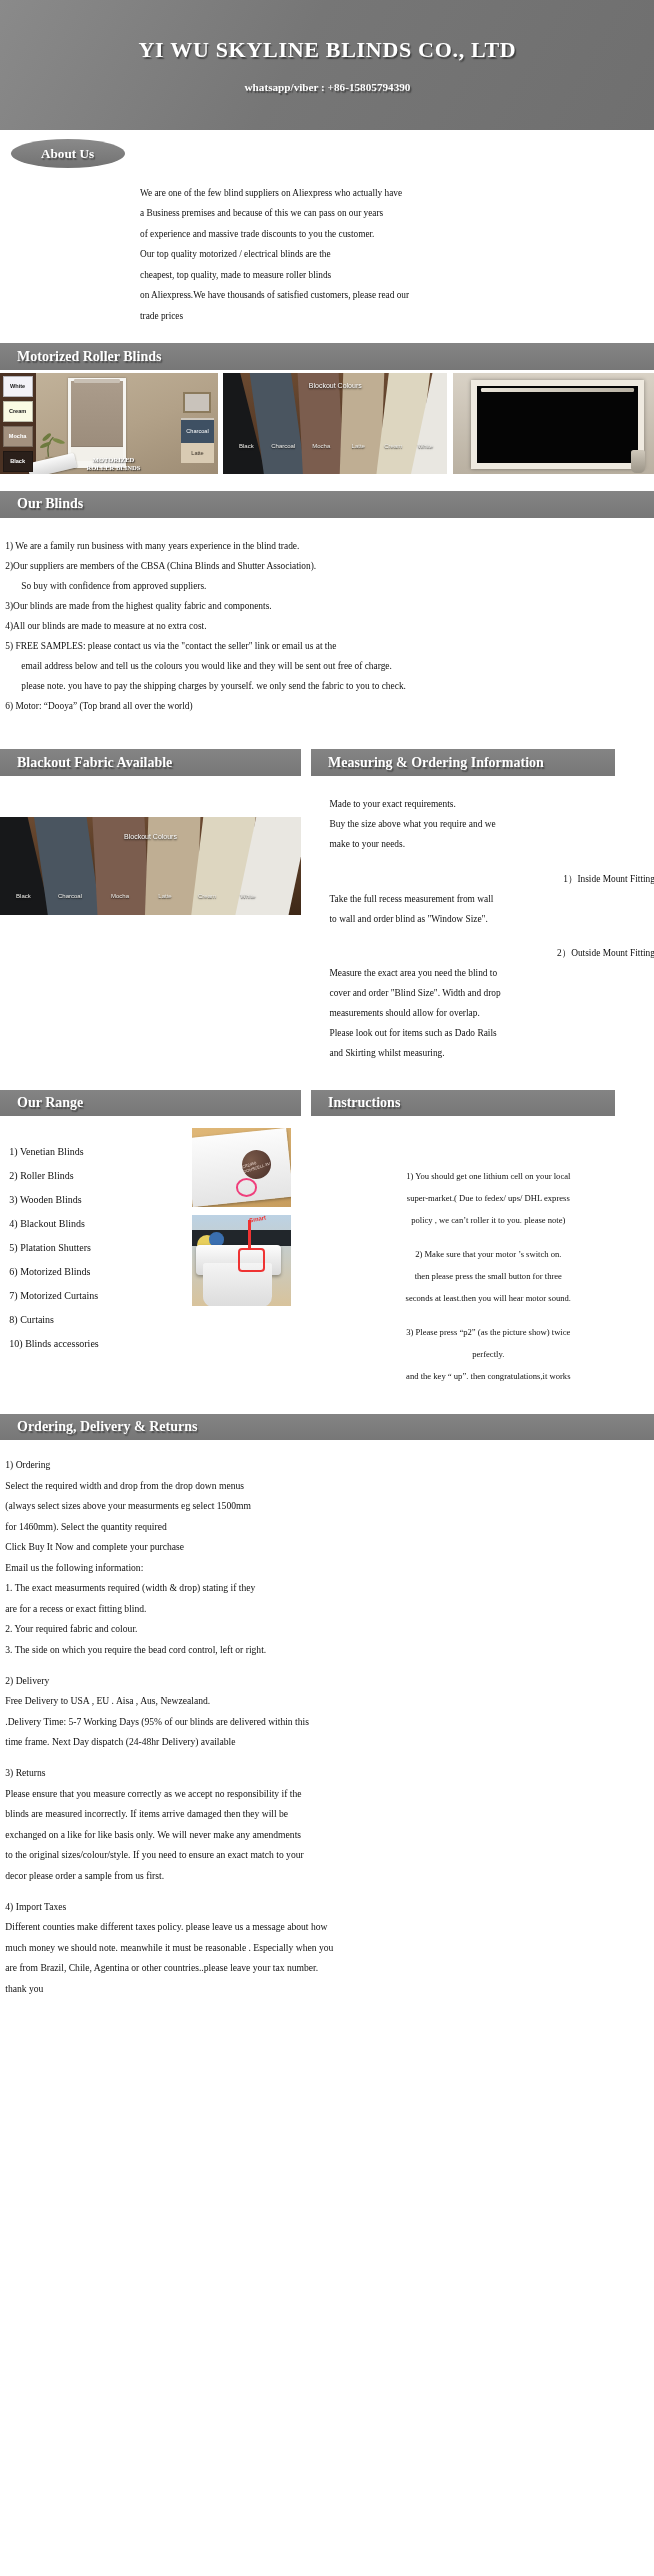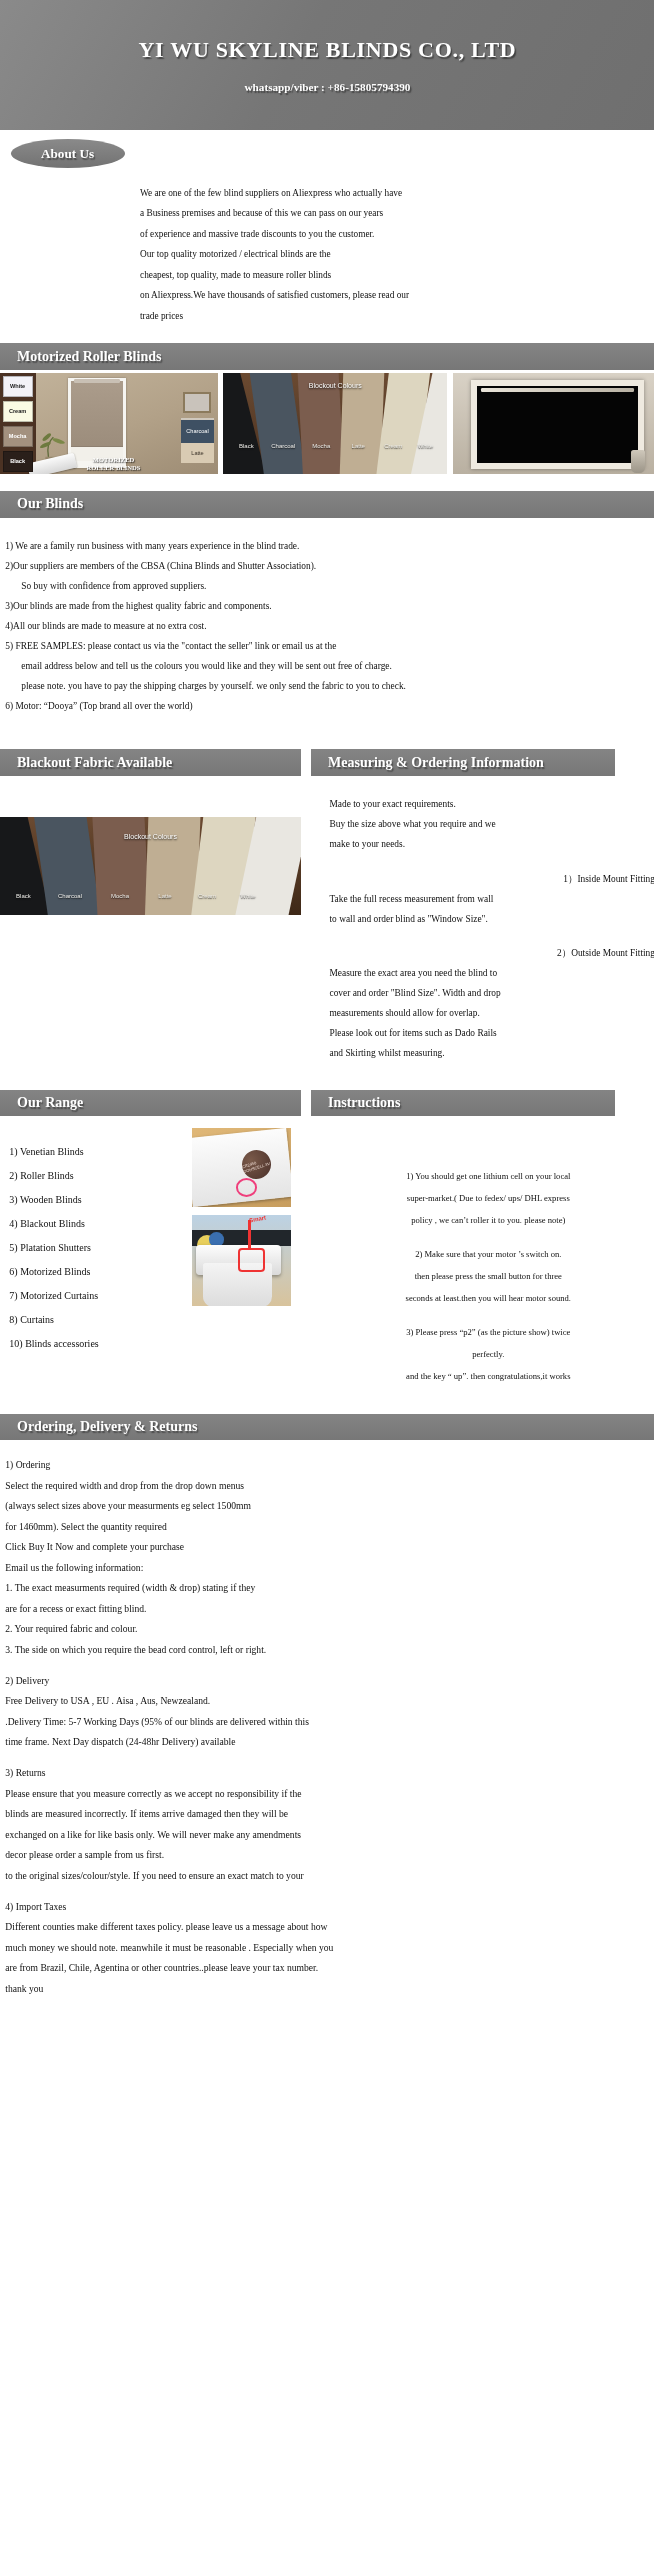--- a/index.html
+++ b/index.html
@@ -565,22 +565,22 @@
     <p>Free Delivery to  USA , EU . Aisa , Aus, Newzealand.</p>
     <p>.Delivery Time: 5-7 Working Days (95% of our blinds are delivered within this</p>
     <p>time frame. Next Day dispatch (24-48hr Delivery) available</p>
 
     <div class="gap"></div>
 
     <p>3) Returns</p>
     <p>Please ensure that you measure correctly as we accept no responsibility if the</p>
     <p> blinds are measured incorrectly. If items arrive damaged then they will be</p>
     <p>exchanged on a like for like basis only. We will never make any amendments</p>
+    <p>to the original sizes/colour/style. If you need to ensure an exact match to your</p>
     <p>decor please order a sample from us first.</p>
-    <p>to the original sizes/colour/style. If you need to ensure an exact match to your</p>
 
     <div class="gap"></div>
 
     <p>4) Import  Taxes</p>
     <p>Different counties make different  taxes policy.  please leave us a message about  how</p>
     <p>much money we should note. meanwhile it must be reasonable . Especially when  you</p>
     <p>are from  Brazil, Chile, Agentina or other countries..please leave your  tax number.</p>
     <p>thank you</p>
   </div>
 

